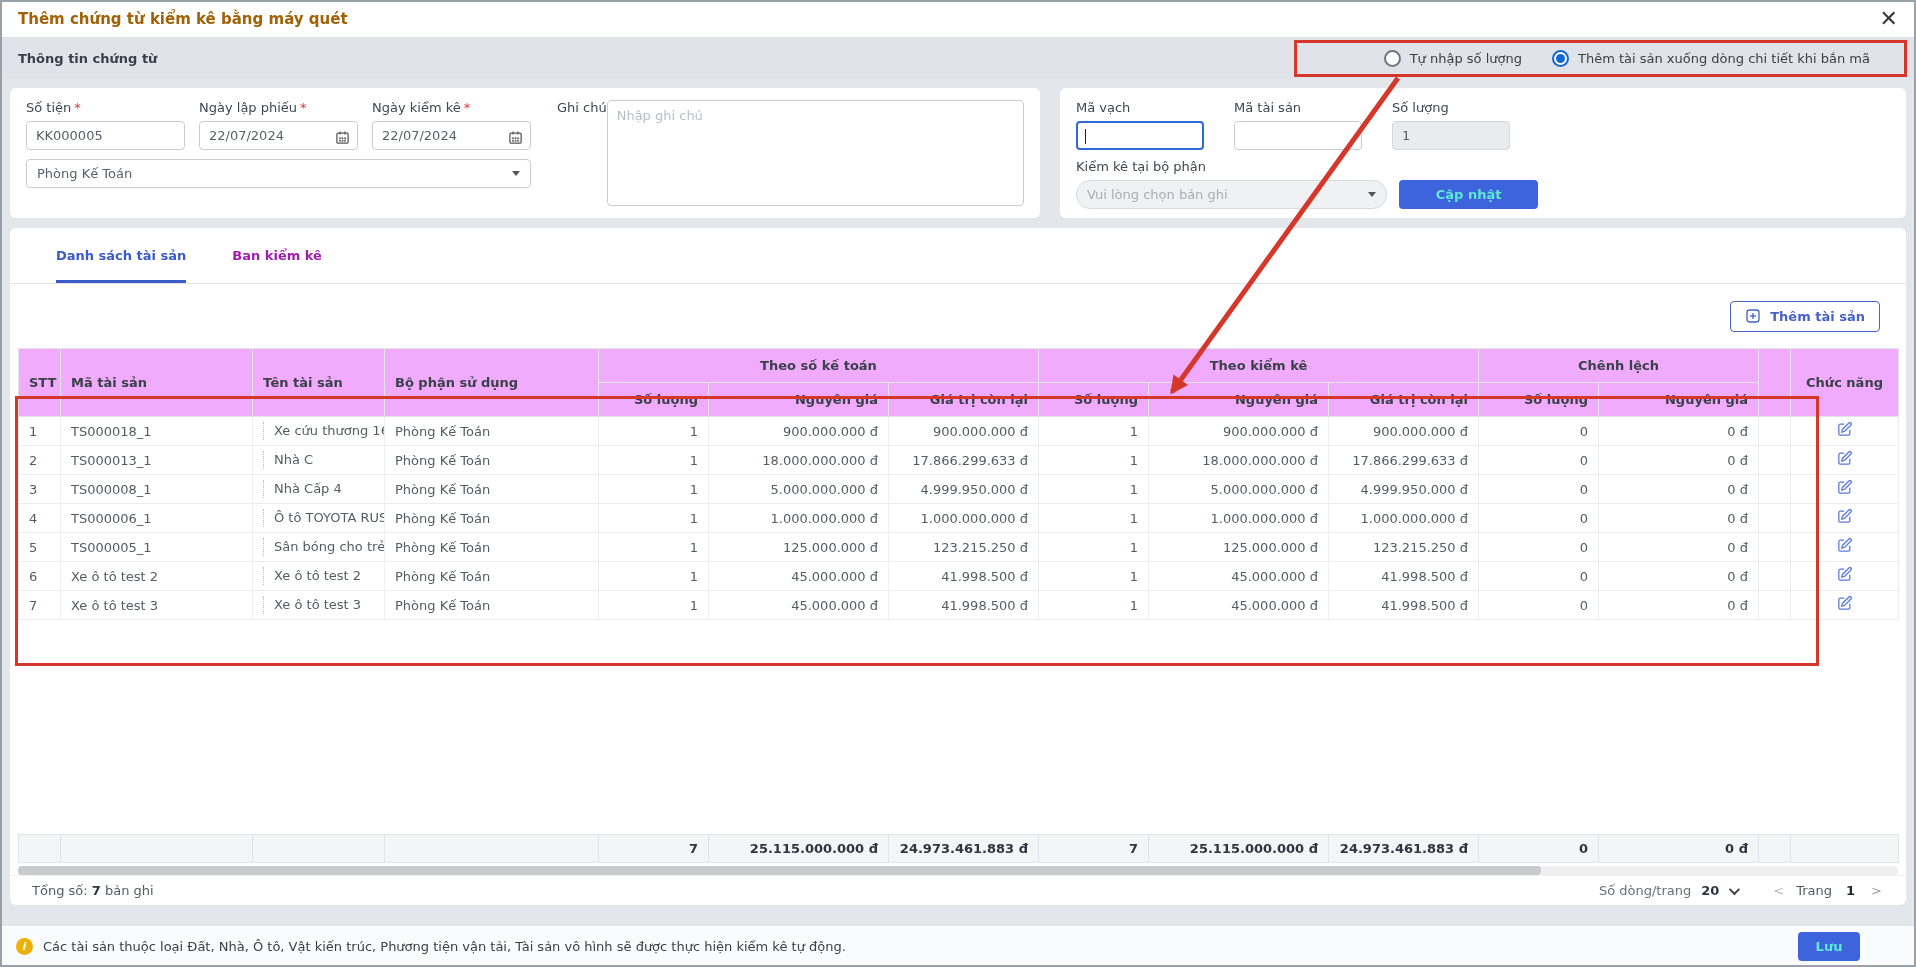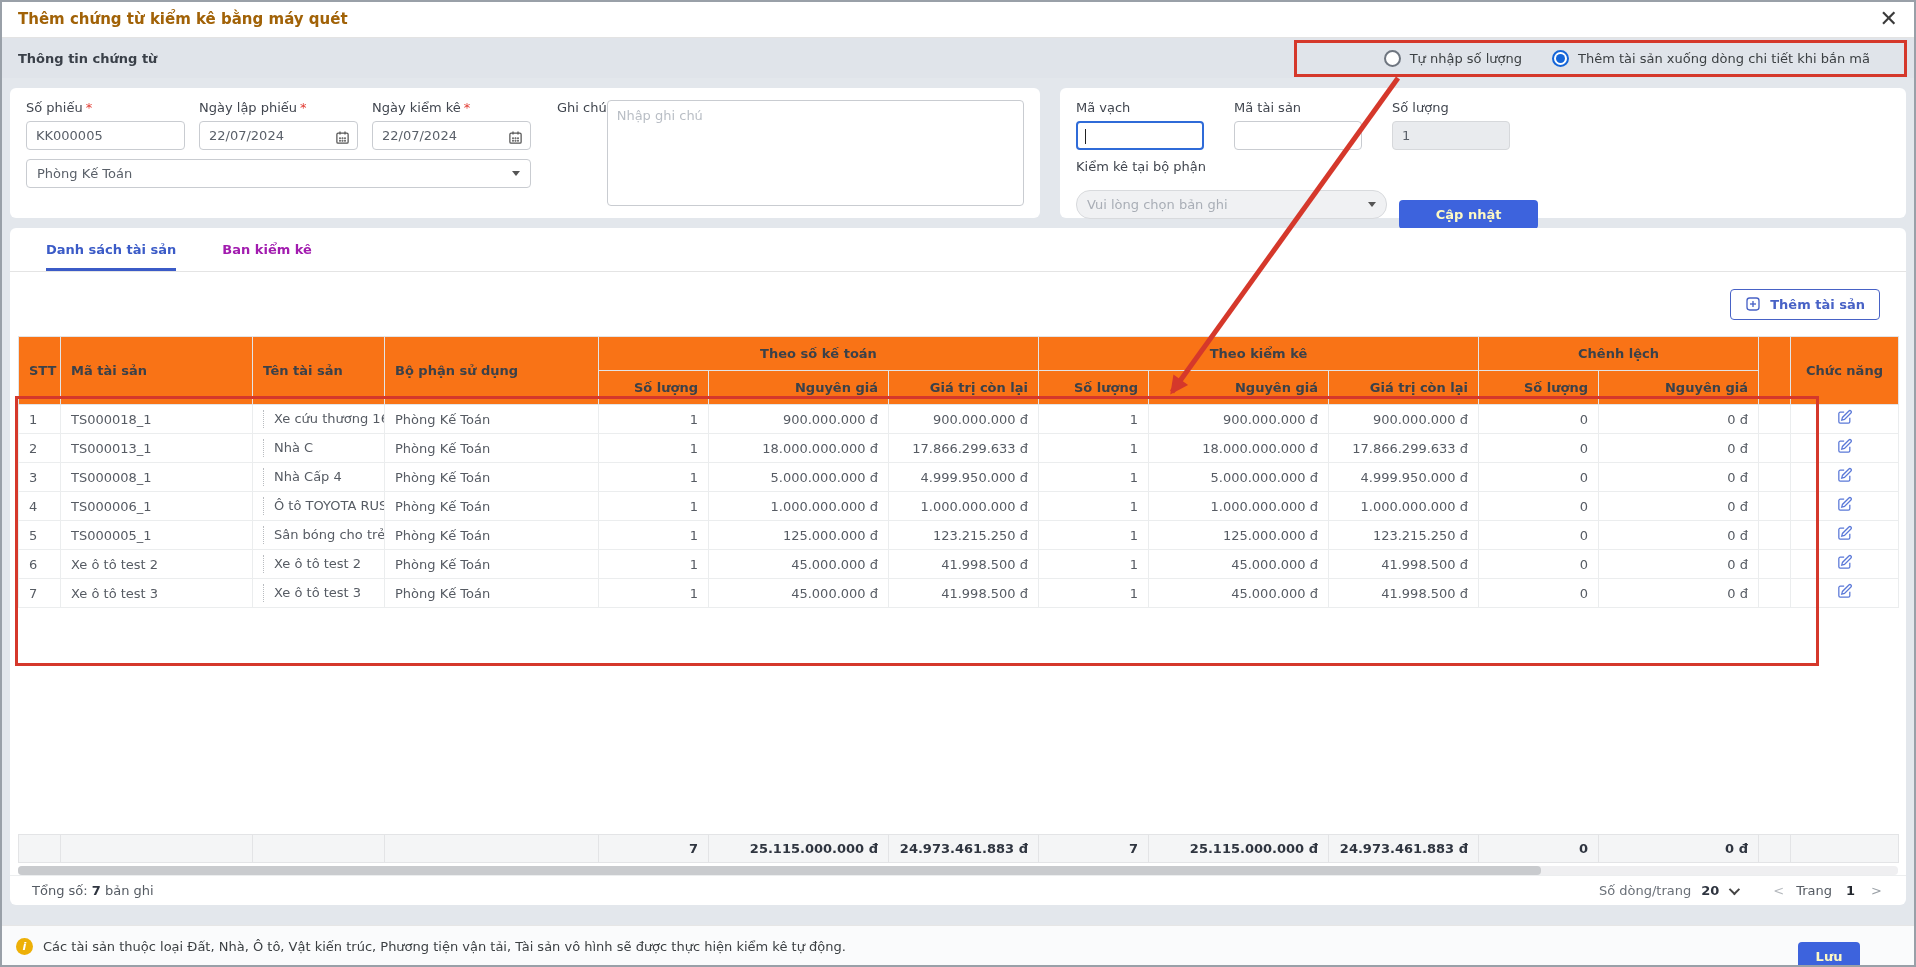--- a/index.html
+++ b/index.html
@@ -56,37 +56,37 @@
   .rc-content { width:462px; }
   .rc-row1 { display:flex; gap:30px; }
   .rc-row1 .fld { position:relative; }
   .fld-barcode { width:128px; } .fld-assetcode { width:128px; } .fld-qty { width:118px; }
   .inp.focused { border:2px solid #2f6bd8; }
   .text-caret { position:absolute; left:9px; top:29px; width:1px; height:15px; background:#222; }
   .inp.disabled { background:#e9ebee; border-color:#d6d8db; color:#5a6069; }
   .rc-row2 { margin-top:9px; }
   .rc-row2-line { display:flex; gap:12px; align-items:center; }
   .select.disabled { background:#f0f1f3; border-color:#d8dadd; color:#a9aeb6; width:318px;border-radius:14px; }
-  .btn-primary { height:29px; background:#3d63dd; color:#fef9c3; border:none; border-radius:4px;
-                 font:inherit; font-weight:bold; cursor:pointer;margin-top:20px; }
+  .btn-primary { height:29px; background:#3d63dd; color:#5eead4; border:none; border-radius:4px;
+                 font:inherit; font-weight:bold; cursor:pointer; }
   .btn-update { width:142px; }
 
   
   .main-card { margin:0 10px; height:677px; background:#fff; border-radius:6px;
                display:flex; flex-direction:column; overflow:hidden; }
-  .tabs-bar { height:44px; border-bottom:1px solid #e4e4e4; display:flex; align-items:stretch; padding-left:36px; }
+  .tabs-bar { height:56px; border-bottom:1px solid #e4e4e4; display:flex; align-items:stretch; padding-left:46px; }
   .tab { display:flex; align-items:center; margin-right:46px; cursor:pointer; color:#a21caf;
          font-weight:bold; border-bottom:3px solid transparent; padding-top:3px; }
   .tab.active { color:#3b5bc7; border-bottom-color:#3b5bc7; }
   .toolbar { height:64px; display:flex; align-items:center; justify-content:flex-end; padding-right:26px; }
   .btn-outline { height:31px; padding:0 14px; background:#fff; border:1px solid #4862c6; border-radius:4px;
                  color:#4862c6; font:inherit; font-weight:bold; display:flex; align-items:center; gap:9px; cursor:pointer;text-align:right; }
 
   table { border-collapse:collapse; table-layout:fixed; width:1880px; margin:0 8px; }
-  thead th { background:#f97316; border:1px solid #e3e4e6; height:34px; padding:0 10px;
+  thead th { background:#f0abfc; border:1px solid #e3e4e6; height:34px; padding:0 10px;
              font-weight:bold; color:#3b4149; font-size:13px; }
   th.left { text-align:left; } th.right { text-align:right; } th.center { text-align:center; }
   tbody td { border:1px solid #ebedee; height:29px; padding:0 10px; color:#565b63; background:#fff;
              white-space:nowrap; overflow:hidden; }
   td.num { text-align:right; } td.txt { text-align:left; } td.center { text-align:center; }
   .dotline { border-left:1px dotted #b9bcc0; margin-right:9px; padding-left:1px; height:18px; display:inline-block; vertical-align:middle; }
   .spacer { flex:1; }
   .totals-table td { background:#f4f5f6; border:1px solid #e3e4e6; height:28px; font-weight:bold; color:#2f3540; }
   .hscroll { height:9px; margin:3px 8px 0; background:#efeff1; border-radius:4px; position:relative; }
   .hscroll-thumb { position:absolute; left:0; top:0; height:9px; width:81%; background:#c9cbce; border-radius:4px; cursor:pointer; }
@@ -139,21 +139,21 @@
       </div>
     </div>
   </div>
 
   <div class="cards-area">
 
     <div class="card left-card">
       <div class="lc-left">
         <div class="lc-row1">
           <div class="fld">
-            <label class="fld-label"><span>Số phiếu</span><span class="req">*</span></label>
+            <label class="fld-label"><span>Số tiện</span><span class="req">*</span></label>
             <input class="inp" value="KK000005" style="">
           </div>
           <div class="fld">
             <label class="fld-label"><span>Ngày lập phiếu</span><span class="req">*</span></label>
             <input class="inp" value="22/07/2024" style="">
             <svg class="cal-ico" width="15" height="15" viewBox="0 0 24 24" fill="none" stroke="#555" stroke-width="2">
                 <rect x="3" y="5" width="18" height="16" rx="2"></rect>
                 <line x1="8" y1="2.5" x2="8" y2="7"></line>
                 <line x1="16" y1="2.5" x2="16" y2="7"></line>
                 <circle cx="8" cy="13" r="0.6"></circle>

